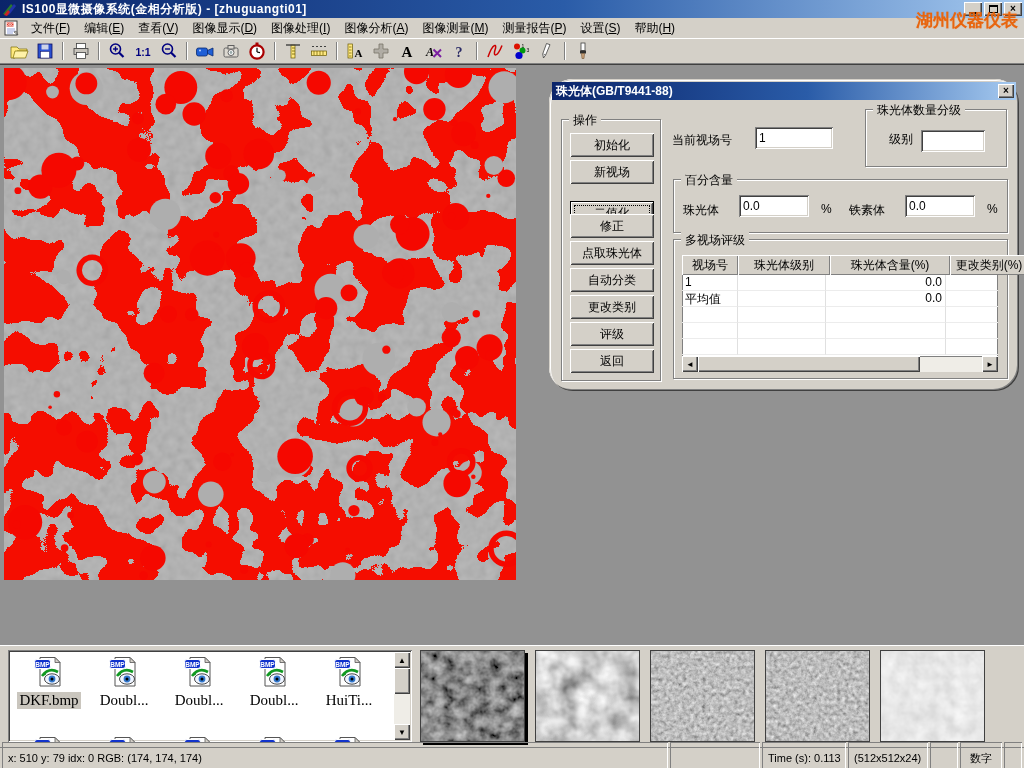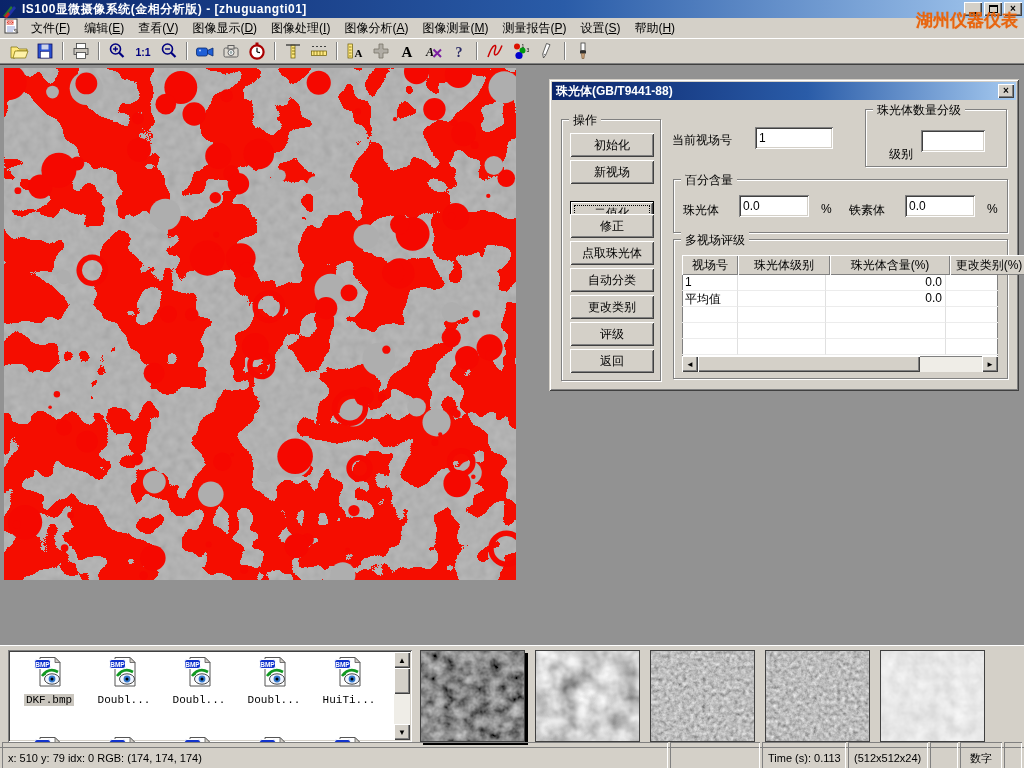--- a/index.html
+++ b/index.html
@@ -2,39 +2,39 @@
 <html><head>
 <meta charset="utf-8">
 <style>
   * { box-sizing: border-box; margin:0; padding:0; }
   html,body { width:1024px; height:768px; overflow:hidden; }
   body { position:relative; background:#d4d0c8; font-family:"Liberation Sans",sans-serif; font-size:12px; color:#000; }
 
   
   #titlebar { position:absolute; left:0; top:0; width:1024px; height:18px;
     background:linear-gradient(90deg,#0a246a 0%,#2a5ca8 55%,#a6caf0 100%);
-    display:flex; align-items:flex-end; color:#fff; font-weight:bold; }
+    display:flex; align-items:center; color:#fff; font-weight:bold; }
   #titlebar .app-icon { width:16px; height:14px; margin:0 4px 0 2px; }
   #title-text { font-size:12px; letter-spacing:0.5px; white-space:nowrap; }
   .winbtns { position:absolute; right:2px; top:2px; display:flex; gap:2px; }
   .wbtn { width:18px; height:14px; background:#d4d0c8; color:#000;
     box-shadow: inset 1px 1px 0 #fff, inset -1px -1px 0 #404040, inset -2px -2px 0 #808080;
     display:flex; align-items:center; justify-content:center; font-size:10px; font-weight:bold; line-height:1; }
   .glyph-min { width:8px; height:2px; background:#000; margin-top:7px; }
   .glyph-max { width:9px; height:8px; border:1px solid #000; border-top-width:2px; }
   .glyph-restore { position:relative; width:10px; height:9px; }
   .glyph-restore i { position:absolute; display:block; border:1px solid #000; border-top-width:2px; background:#d4d0c8; }
   .glyph-restore i:first-child { width:7px; height:6px; right:0; top:0; }
   .glyph-restore i:last-child  { width:7px; height:6px; left:0; bottom:0; }
   #watermark { position:absolute; right:6px; top:9px; color:#e8650e; font-size:17px; font-weight:bold;
     z-index:50; text-shadow:0 0 1px rgba(232,101,14,.6); pointer-events:none; }
 
   
   #menubar { position:absolute; left:0; top:18px; width:1024px; height:20px; background:#d4d0c8;
-    display:flex; align-items:flex-start; }
+    display:flex; align-items:center; }
   #menubar .doc-icon { width:17px; height:16px; margin:0 4px 0 3px; }
   .menu-item { padding:2px 7px; cursor:default; white-space:nowrap; }
   .menu-item u { text-decoration:underline; }
   #mdi-btns { position:absolute; right:3px; top:21px; display:flex; gap:2px; }
 
   
   #toolbar { position:absolute; left:0; top:38px; width:1024px; height:26px; background:#d4d0c8;
     border-top:1px solid #fff; border-bottom:1px solid #808080;
     display:flex; align-items:center; padding-left:6px; }
   .tbtn { width:24px; height:22px; display:flex; align-items:center; justify-content:center; margin:0 1px; }
@@ -80,21 +80,21 @@
   .sthumb { width:222px; height:16px; background:#d4d0c8;
     box-shadow: inset 1px 1px 0 #fff, inset -1px -1px 0 #404040, inset -2px -2px 0 #808080; }
 
   
   #bottom-panel { position:absolute; left:0; top:645px; width:1024px; height:102px; background:#d4d0c8; border-top:1px solid #fff; }
   #filebox { position:absolute; left:8px; top:4px; width:404px; height:92px; background:#fff;
     box-shadow: inset 1px 1px 0 #808080, inset -1px -1px 0 #fff, inset 2px 2px 0 #404040, inset -2px -2px 0 #d4d0c8;
     overflow:hidden; }
   .file-item { position:absolute; width:70px; text-align:center; }
   .file-item svg { width:34px; height:34px; }
-  .file-label { font-family:Liberation Mono, monospace; font-size:11px; white-space:nowrap; display:inline-block; padding:0 2px; }
+  .file-label { font-family:Liberation Serif, serif; font-size:15px; white-space:nowrap; display:inline-block; padding:0 2px; }
   .file-label.selected { background:#cac6be; }
   #file-vscroll { position:absolute; right:2px; top:2px; width:16px; height:88px; background:#efede7; }
   #file-vscroll .sarrow { width:16px; }
   #file-vscroll .vthumb { width:16px; height:26px; background:#d4d0c8;
     box-shadow: inset 1px 1px 0 #fff, inset -1px -1px 0 #404040, inset -2px -2px 0 #808080; }
   .thumb { position:absolute; top:4px; width:105px; height:92px; border:1px solid #404040; background:#888; }
   .thumb svg { width:100%; height:100%; display:block; }
   .thumb.selected { box-shadow: 3px 3px 0 #000; }
 
   
@@ -427,21 +427,21 @@
         <circle cx="343.5729949474335" cy="482.0399671792984" r="2.3079982297495008" fill="#f50800"></circle>
         <circle cx="502.479682803154" cy="440.12238812446594" r="1.5150564042851329" fill="#f50800"></circle>
         <circle cx="382.3554217815399" cy="281.72347688674927" r="4.149815334705636" fill="#f50800"></circle>
         <circle cx="353.90737080574036" cy="43.45269000530243" r="3.1787360846064985" fill="#f50800"></circle>
         <circle cx="472.2773131132126" cy="245.83408665657043" r="3.7218456601258367" fill="#f50800"></circle>
         <circle cx="390.9986255168915" cy="51.18803155422211" r="2.0845172773115337" fill="#f50800"></circle>
         <circle cx="449.7799777984619" cy="54.5317747592926" r="3.5600667293183506" fill="#f50800"></circle>
       </g>
   </svg>
 
-  <div id="dialog" style="left:549px; top:14px;">
+  <div id="dialog" style="left:549px; top:14px;border-radius:24px;">
     <div id="dialog-title">
       <span>珠光体(GB/T9441-88)</span>
       <div id="dialog-close" class="wbtn" style="width:16px;">×</div>
     </div>
 
     <div class="groupbox" style="left:12px; top:40px; width:100px; height:262px;">
       <span class="grouplabel">操作</span>
       <div id="op-buttons">
           <div class="dbtn" style="top: 13px;">初始化</div>
           <div class="dbtn" style="top: 40px;">新视场</div>
@@ -454,21 +454,21 @@
           <div class="dbtn" style="top: 229px;">返回</div>
         </div>
     </div>
 
     <div class="dlabel" style="left:123px; top:53px;">当前视场号</div>
     <input class="dinput" style="left: 206px; top: 48px; width: 78px; height: 22px;" value="1">
 
     <div class="groupbox" style="left:316px; top:30px; width:142px; height:58px;padding-left:32px;">
       <span class="grouplabel">珠光体数量分级</span>
     </div>
-    <div class="dlabel" style="left:340px; top:67px;">级别</div>
+    <div class="dlabel" style="left:340px; top:52px;">级别</div>
     <input class="dinput" style="left: 372px; top: 51px; width: 64px; height: 22px;" value="">
 
     <div class="groupbox" style="left:124px; top:100px; width:335px; height:54px;">
       <span class="grouplabel">百分含量</span>
     </div>
     <div class="dlabel" style="left:134px; top:123px;">珠光体</div>
     <input class="dinput" style="left: 190px; top: 116px; width: 70px; height: 22px;" value="0.0">
     <div class="dlabel" style="left:272px; top:123px;">%</div>
     <div class="dlabel" style="left:300px; top:123px;">铁素体</div>
     <input class="dinput" style="left: 356px; top: 116px; width: 70px; height: 22px;" value="0.0">

